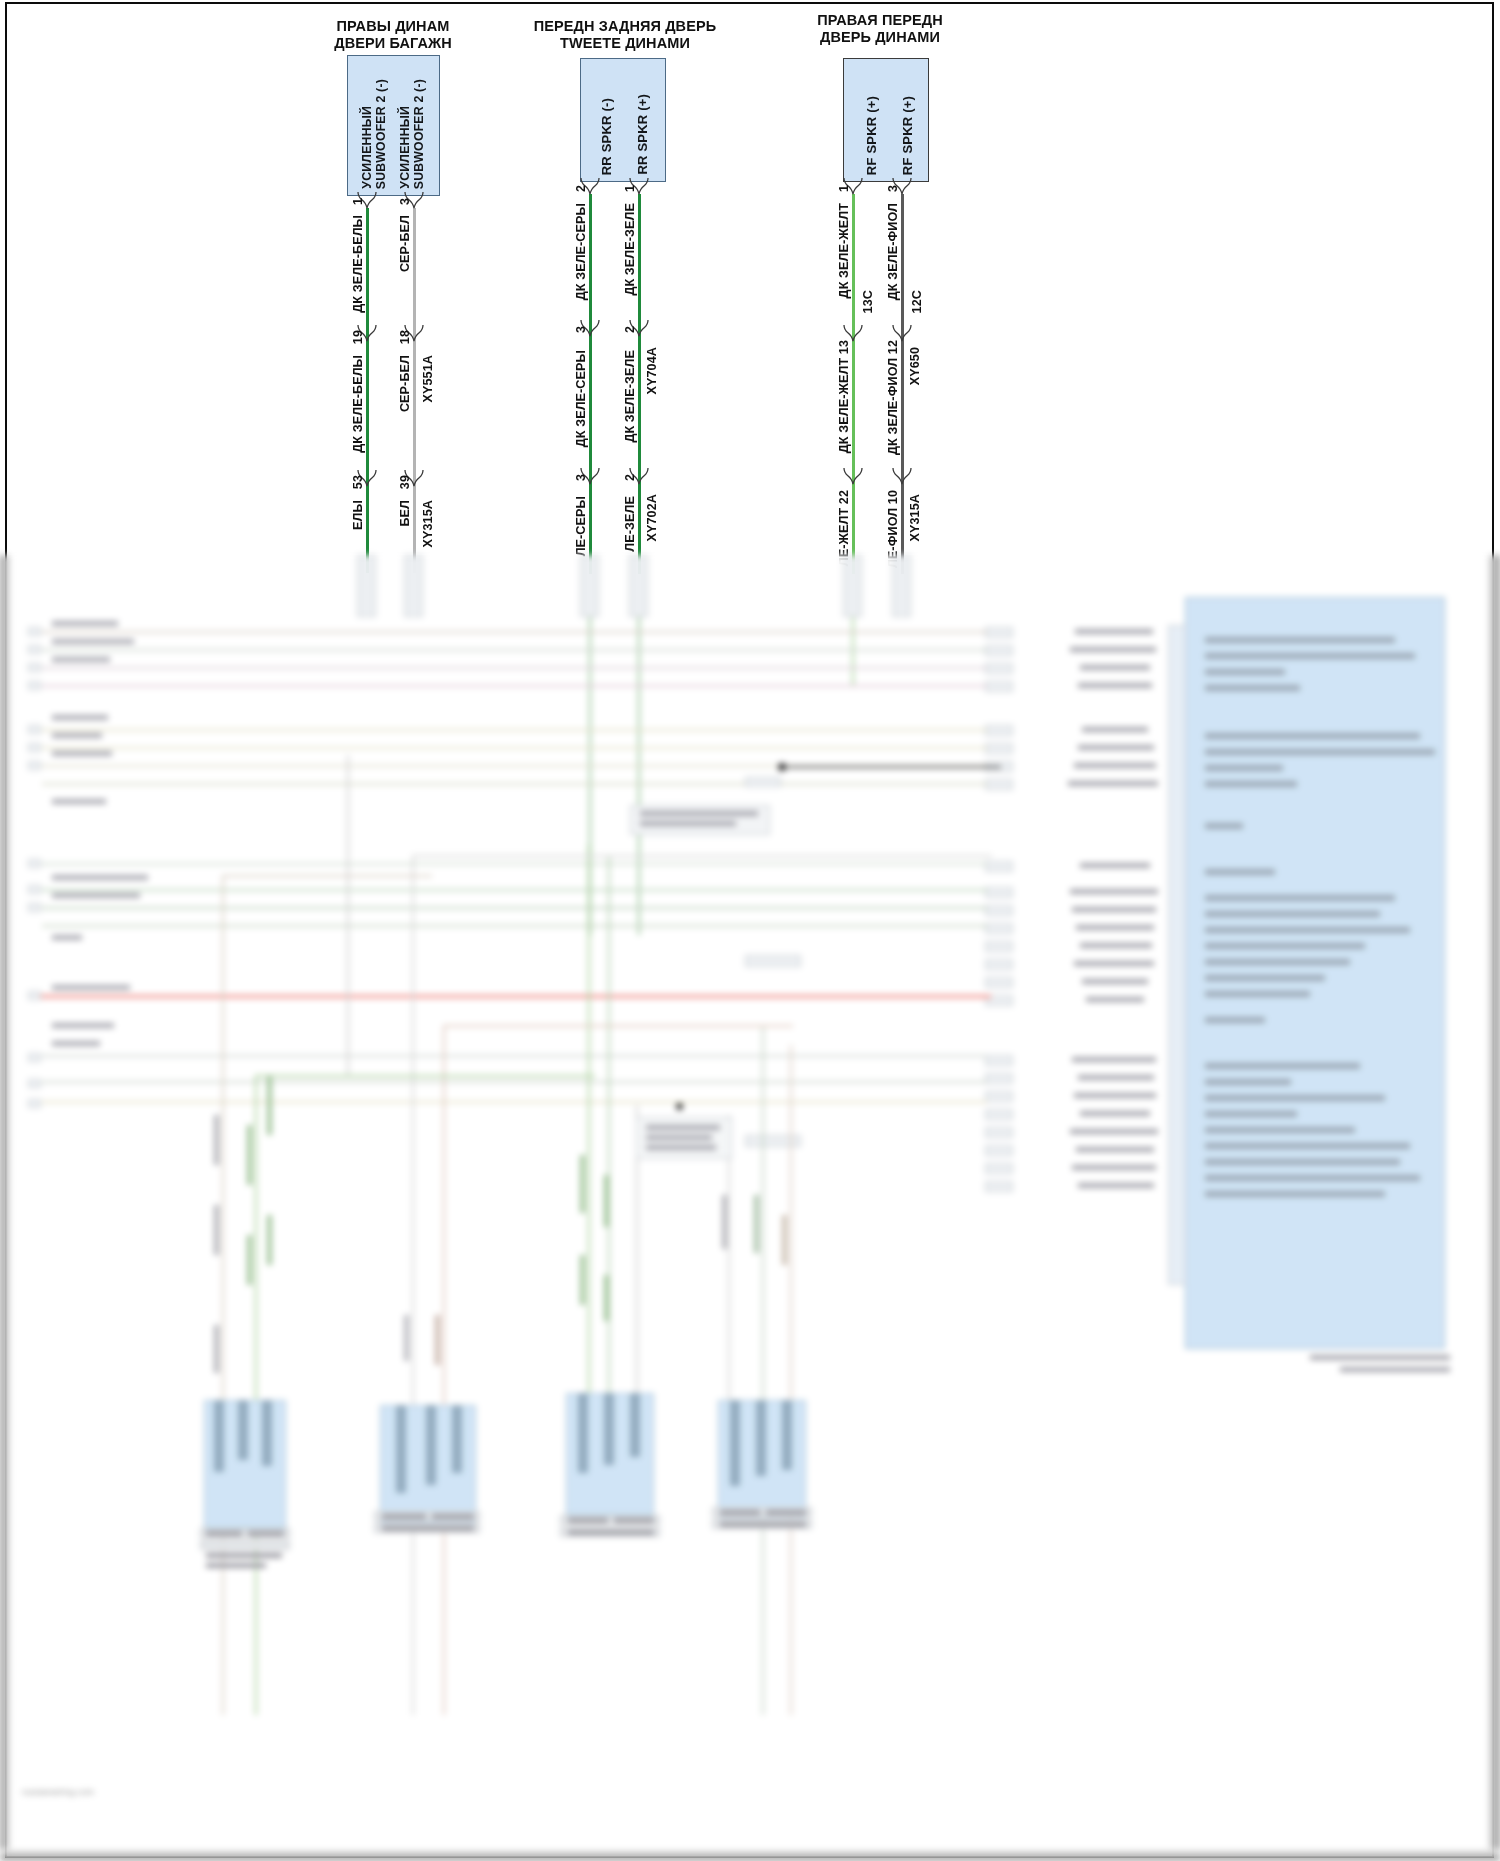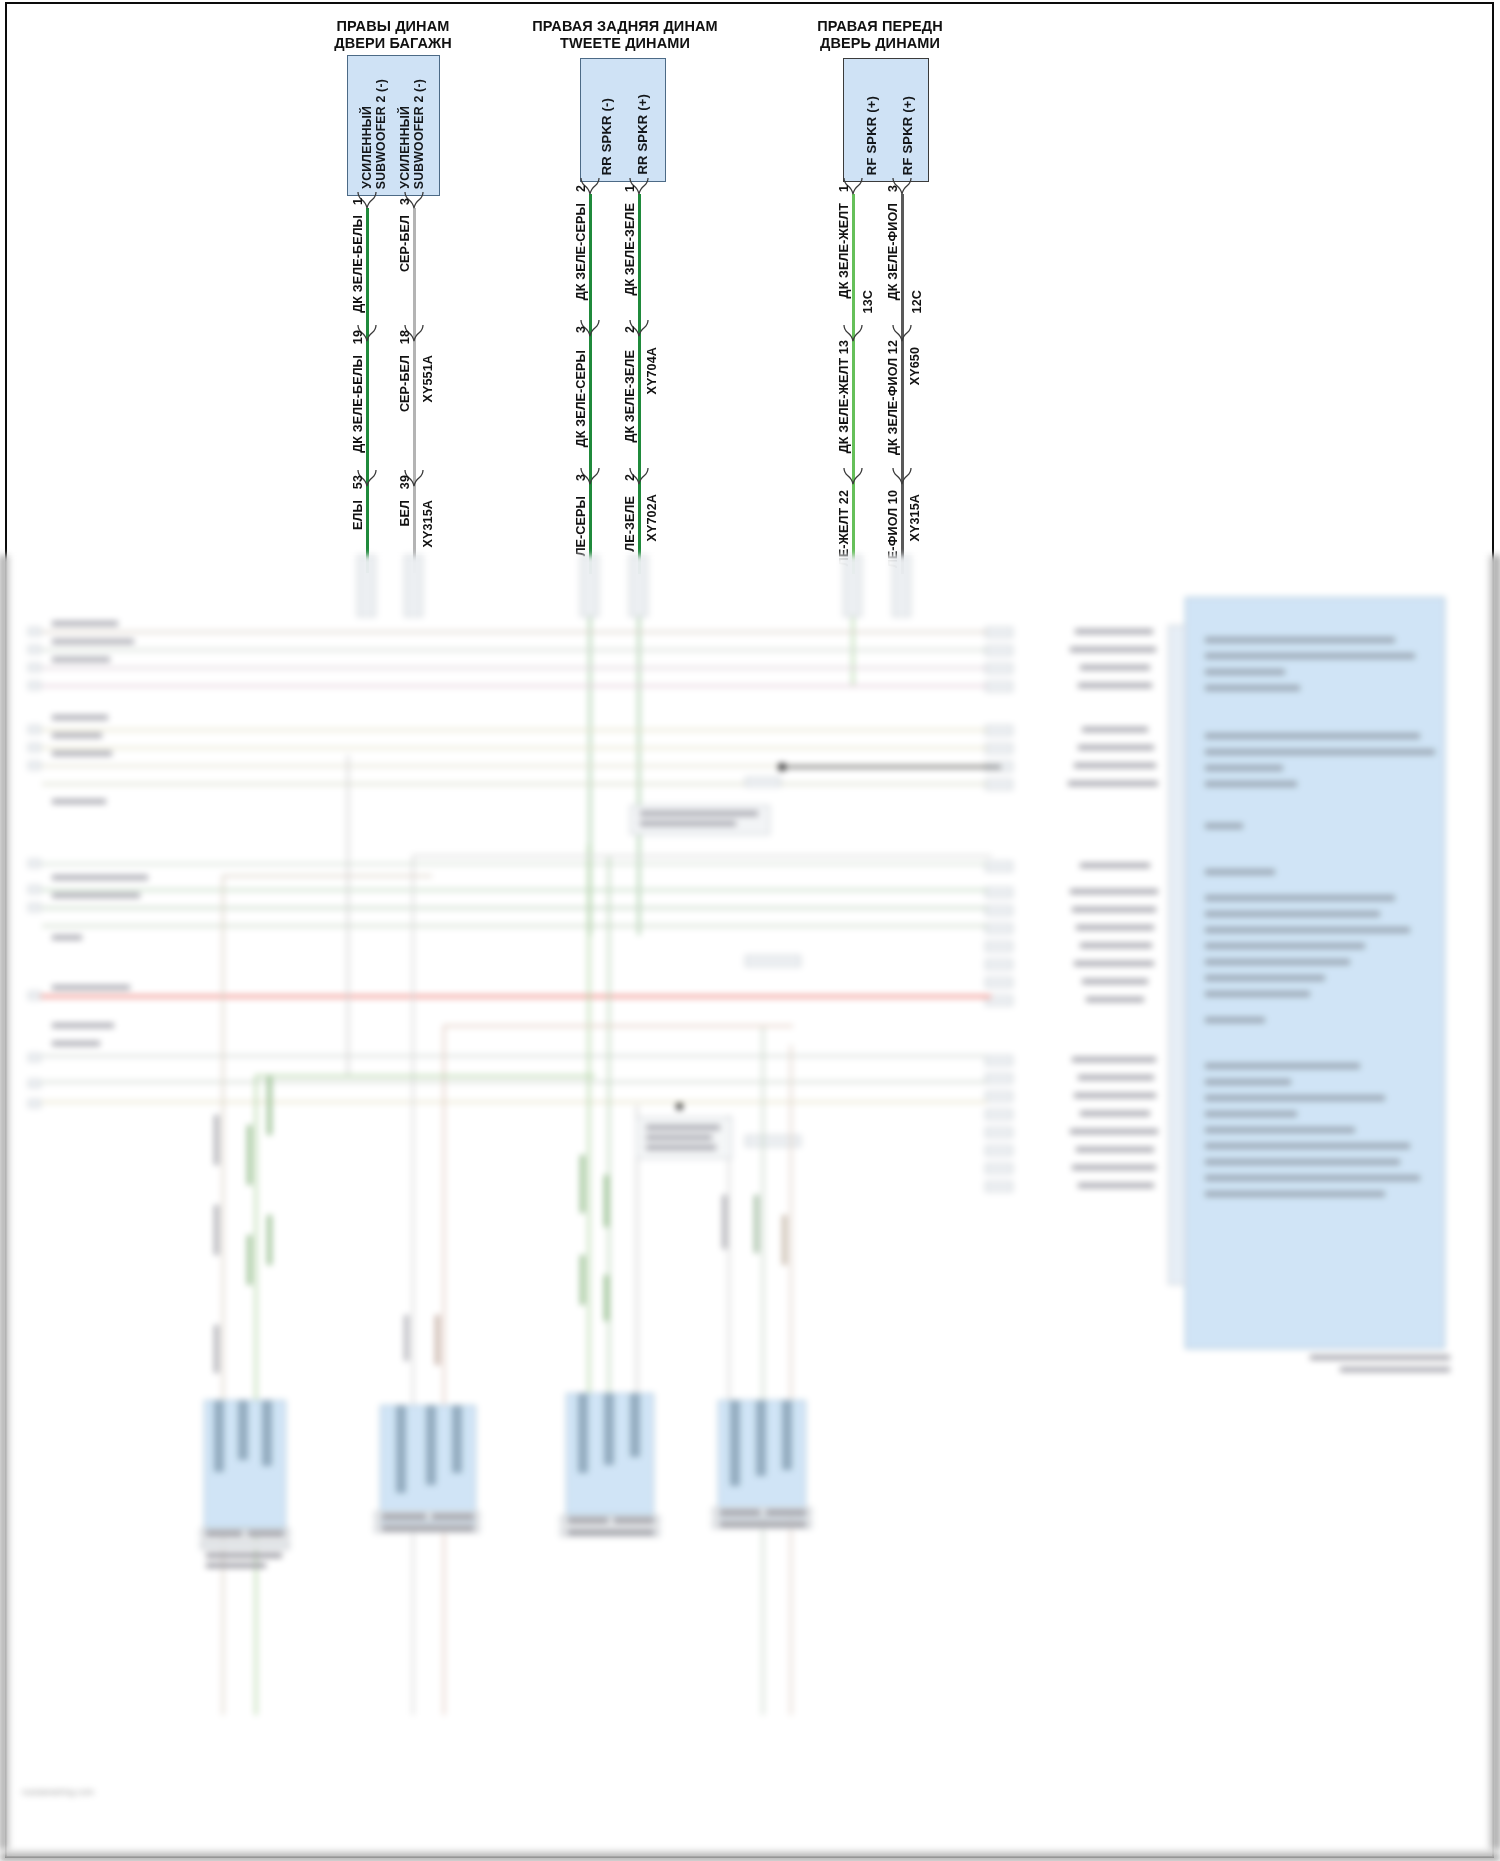--- a/index.html
+++ b/index.html
@@ -221,21 +221,21 @@
     <span class="wlabel" style="left:398px; top:355px;">СЕР-БЕЛ</span>
     <span class="wlabel num" style="left:398px; top:475px;">39</span>
     <span class="wlabel" style="left:398px; top:500px;">БЕЛ</span>
 
     <span class="wlabel conncode" style="left:421px; top:355px;">XY551A</span>
     <span class="wlabel conncode" style="left:421px; top:500px;">XY315A</span>
   </div>
 
   <div class="conn-group">
 
-    <div class="conn-title" style="left:480px; top:18px; width:290px;">ПРАВАЯ ЗАДНЯЯ ДИНАМ
+    <div class="conn-title" style="left:480px; top:18px; width:290px;">ПЕРЕДН ЗАДНЯЯ ДВЕРЬ
 TWEETE ДИНАМИ</div>
 
     <div class="conn-box" style="left:580px; top:58px; width:86px; height:124px;">
       <span class="pin-name" style="left:18px;">RR SPKR (-)</span>
       <span class="pin-name" style="left:54px;">RR SPKR (+)</span>
     </div>
 
     <div class="wire w-green" style="left:589px; top:194px; height:380px;"></div>
     <div class="brk" style="left:579px; top:178px;">
       <svg width="22" height="18">
@@ -281,21 +281,21 @@
     <span class="wlabel" style="left:623px; top:350px;">ДК ЗЕЛЕ-ЗЕЛЕ</span>
     <span class="wlabel num" style="left:623px; top:474px;">2</span>
     <span class="wlabel" style="left:623px; top:496px;">ЛЕ-ЗЕЛЕ</span>
 
     <span class="wlabel conncode" style="left:645px; top:347px;">XY704A</span>
     <span class="wlabel conncode" style="left:645px; top:494px;">XY702A</span>
   </div>
 
   <div class="conn-group">
 
-    <div class="conn-title" style="left:735px; top:18px; width:290px;">ПРАВАЯ ПЕРЕДН
+    <div class="conn-title" style="left:735px; top:12px; width:290px;">ПРАВАЯ ПЕРЕДН
 ДВЕРЬ ДИНАМИ</div>
 
     <div class="conn-box c-dark" style="left:843px; top:58px; width:86px; height:124px;">
       <span class="pin-name" style="left:20px;">RF SPKR (+)</span>
       <span class="pin-name" style="left:56px;">RF SPKR (+)</span>
     </div>
 
     <div class="wire w-ltgreen" style="left:852px; top:194px; height:380px;"></div>
     <div class="brk" style="left:842px; top:178px;">
       <svg width="22" height="18">

